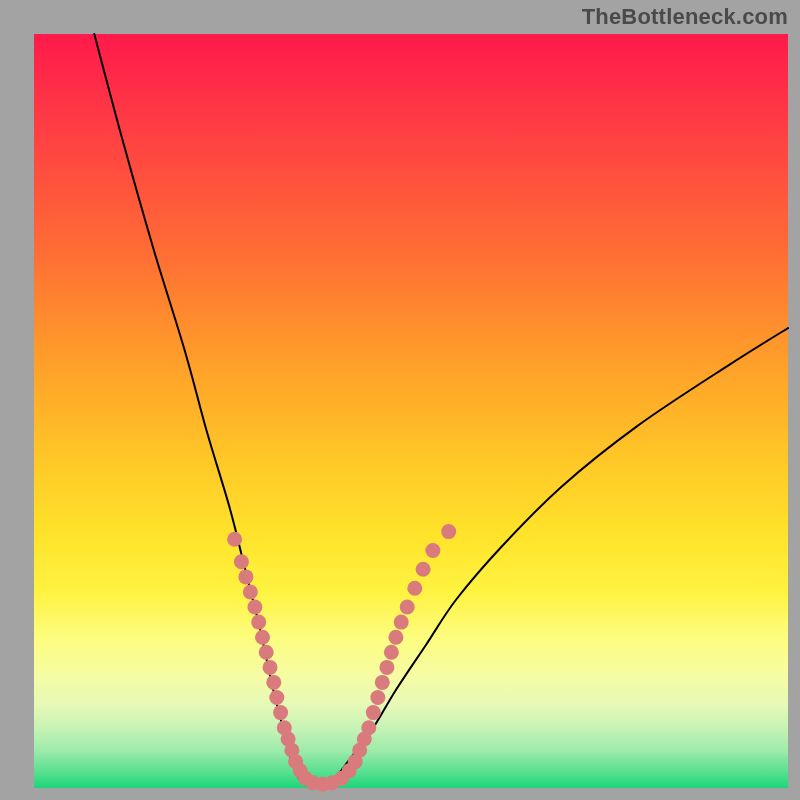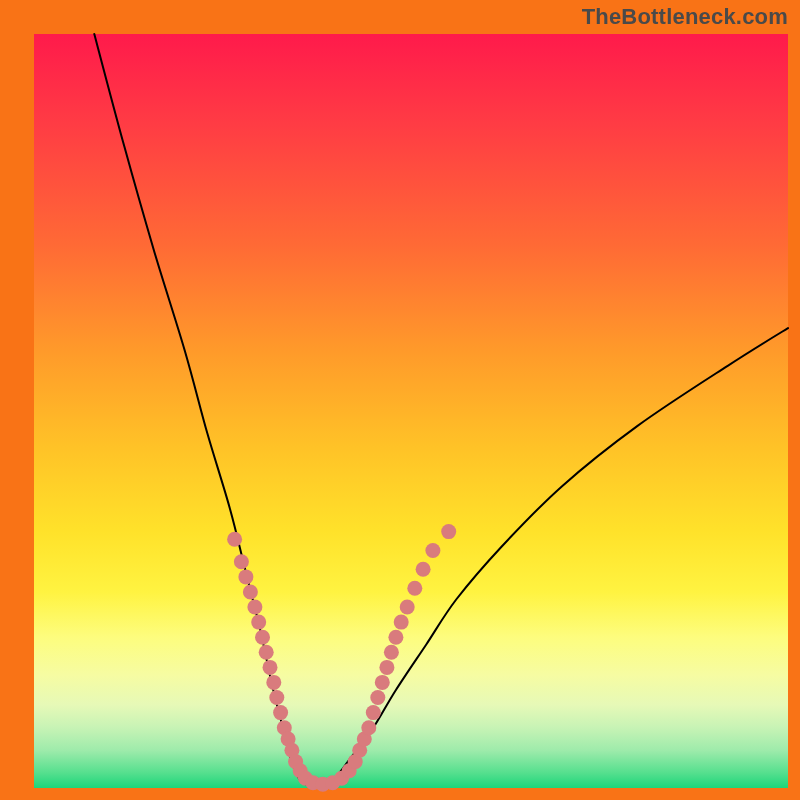--- a/index.html
+++ b/index.html
@@ -8,21 +8,21 @@
     width: 800px;
     height: 800px;
     overflow: hidden;
     background: #000;
     font-family: Arial, Helvetica, sans-serif;
   }
   .frame {
     position: relative;
     width: 800px;
     height: 800px;
-    background: #f97316;
+    background: #a3a3a3;
   }
   .watermark {
     position: absolute;
     top: 4px;
     right: 12px;
     color: #4a4a4a;
     font-size: 22px;
     font-weight: 600;
     letter-spacing: 0.2px;
     user-select: none;

